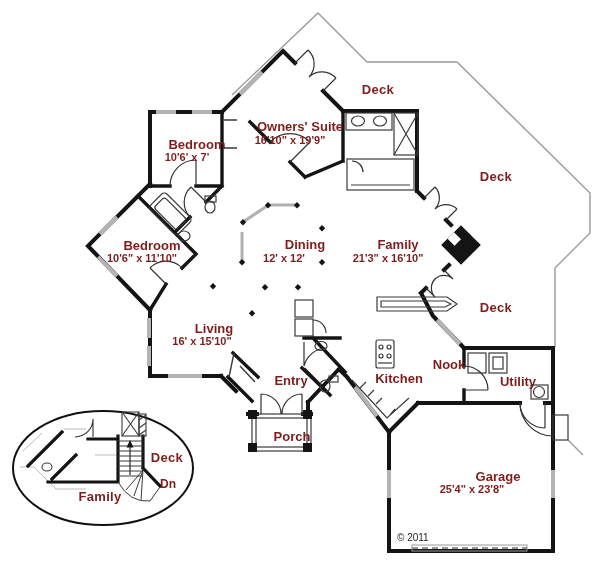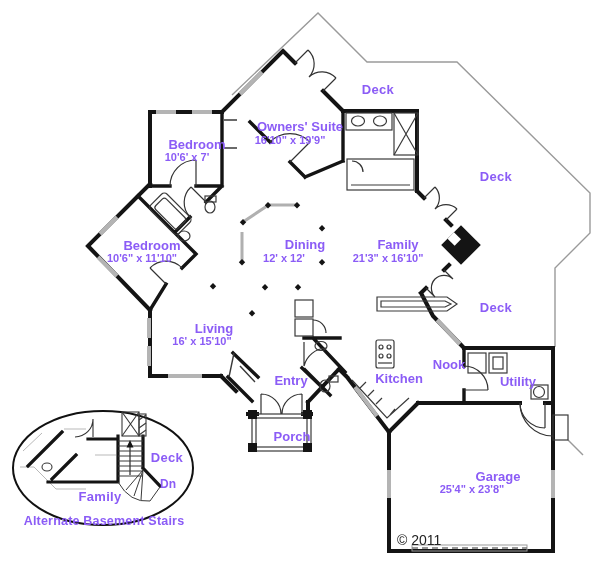--- a/index.html
+++ b/index.html
@@ -1,26 +1,26 @@
 <!DOCTYPE html>
 <html><head>
 <meta charset="utf-8">
 <style>
   html,body{margin:0;padding:0;background:#fff;}
   #stage{position:relative;width:600px;height:561px;background:#ffffff;overflow:hidden;
          font-family:"Liberation Sans",sans-serif;}
   #plan-svg{position:absolute;left:0;top:0;}
-  .label{position:absolute;transform:translate(-50%,-50%);font-weight:700;color:#8b5cf6;
+  .label{position:absolute;transform:translate(-50%,-50%);font-weight:700;color:#7f1d1d;
          text-align:center;white-space:nowrap;line-height:1;}
   .room-name{font-size:13px;padding-left:20px;}
   .room-dims{font-size:11px;}
   .deck-label{font-size:13px;letter-spacing:.3px;}
   .small-label{font-size:12px;}
   .caption{font-size:12.5px;letter-spacing:.2px;}
-  .copyright{position:absolute;font-size:14px;font-weight:400;color:#222;white-space:nowrap;}
+  .copyright{position:absolute;font-size:10px;font-weight:400;color:#222;white-space:nowrap;}
 </style>
 </head>
 <body>
 
 <div id="stage">
 
 <svg id="plan-svg" width="600" height="561" viewBox="0 0 600 561">
 
   <g stroke="#9a9a9a" stroke-width="1.4" fill="none">
     <polyline points="232,95 318,13 367,62 457,62 590,193 590,233 555,268 555,347"></polyline>
@@ -208,16 +208,15 @@
   <div class="label room-name" style="left:488px;top:476px">Garage</div>
   <div class="label room-dims" style="left:472px;top:489px">25'4" x 23'8"</div>
 
   <div class="label deck-label" style="left:378px;top:89px">Deck</div>
   <div class="label deck-label" style="left:496px;top:176px">Deck</div>
   <div class="label deck-label" style="left:496px;top:307px">Deck</div>
 
   <div class="label deck-label" style="left:167px;top:457px">Deck</div>
   <div class="label small-label" style="left:168px;top:484px">Dn</div>
   <div class="label deck-label" style="left:100px;top:496px">Family</div>
-  <div class="label caption" style="left:104px;top:521px">Alternate Basement Stairs</div>
 
   <div class="copyright" style="left:397px;top:532px">© 2011</div>
 </div>
 
 </body></html>

